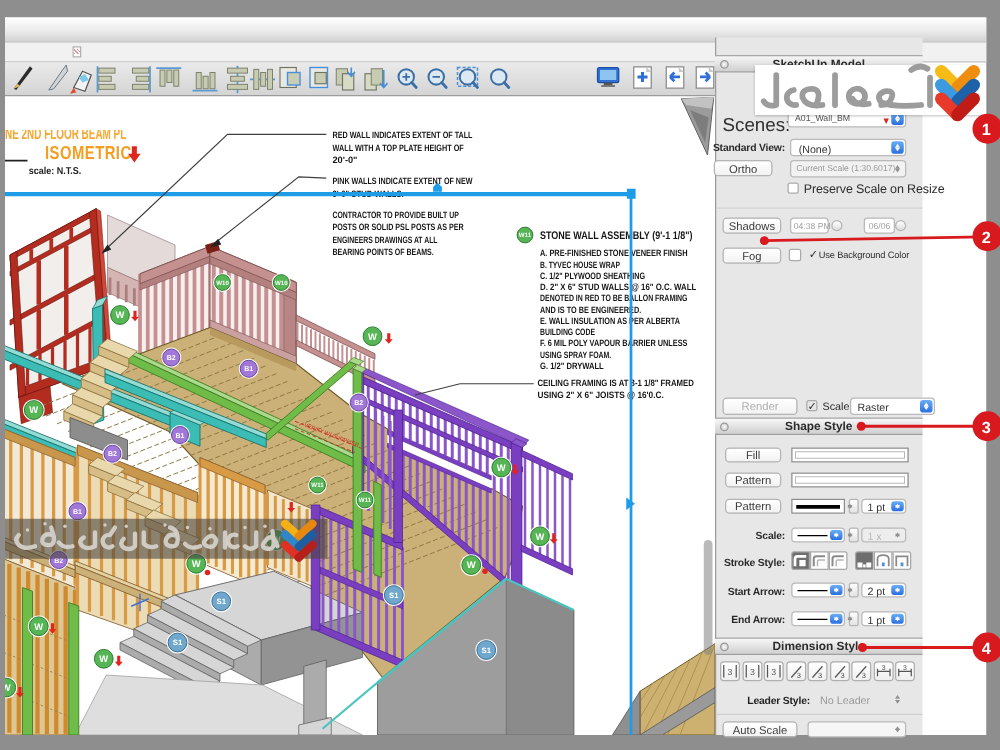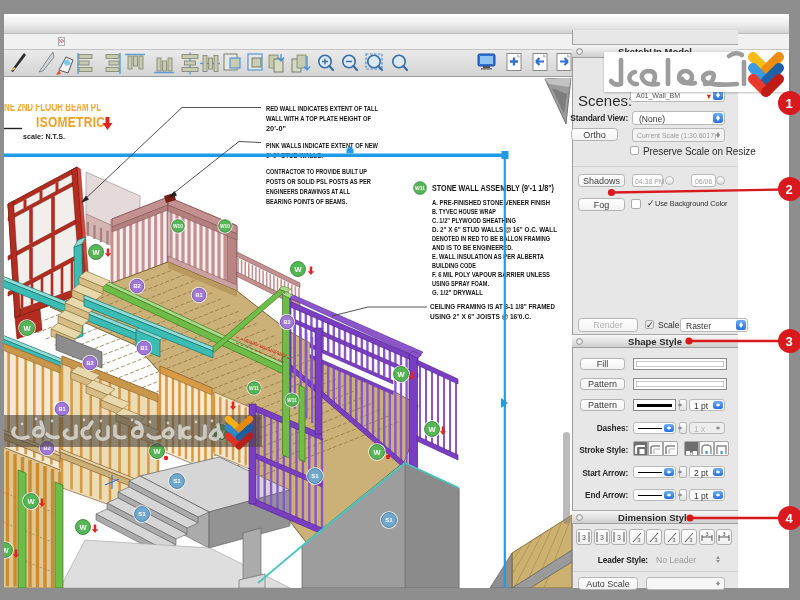--- a/index.html
+++ b/index.html
@@ -652,21 +652,21 @@
   <div class="abs" style="left:633px;top:378px;width:94px;height:12px;background:#fff;border:1px solid #8c8c8c;box-shadow:inset 0 0 0 2px #fff, inset 0 0 0 2.8px #b9b9b9"></div>
   <div class="btn" style="left:580px;top:398.5px;width:45px;height:12px;line-height:11px">Pattern</div>
   <div class="abs" style="left:633px;top:398.5px;width:43px;height:12px;background:#fff;border:1px solid #8c8c8c">
       <div style="position:absolute;left:3px;right:3px;top:4px;height:3.5px;background:#000"></div>
     </div>
   <div class="abs gstep" style="left:679px;top:398.5px;width:8px;height:12px;background:linear-gradient(#fff,#e2e2e2);border:1px solid #b5b5b5;border-radius:2px"></div>
   <div class="dd" style="left:689px;top:398.5px;width:36px;height:12px;background:#fff">
       <span style="position:absolute;left:4px;top:1px;color:#333">1 pt</span>
       <i class="bstep" style="font-style:normal"></i>
     </div>
-  <div class="lbl" style="left:560px;top:423px;width:68px">Dashes:</div>
+  <div class="lbl" style="left:560px;top:423px;width:68px">Scale:</div>
   <div class="dd" style="left:633px;top:421.5px;width:43px;height:12px">
       <div style="position:absolute;left:4px;top:5px;width:24px;height:1.6px;background:#000"></div>
       <i class="bstep" style="font-style:normal"></i>
     </div>
   <div class="abs gstep" style="left:679px;top:421.5px;width:8px;height:12px;background:linear-gradient(#fff,#e2e2e2);border:1px solid #b5b5b5;border-radius:2px"></div>
   <div class="dd" style="left:689px;top:421.5px;width:36px;height:12px;background:#ededed">
       <span style="position:absolute;left:4px;top:1px;color:#b9b9b9">1 x</span>
       <span class="abs gstep" style="right:0;top:0;width:10px;height:100%"></span>
     </div>
   <div class="lbl" style="left:548px;top:445px;width:80px">Stroke Style:</div>

